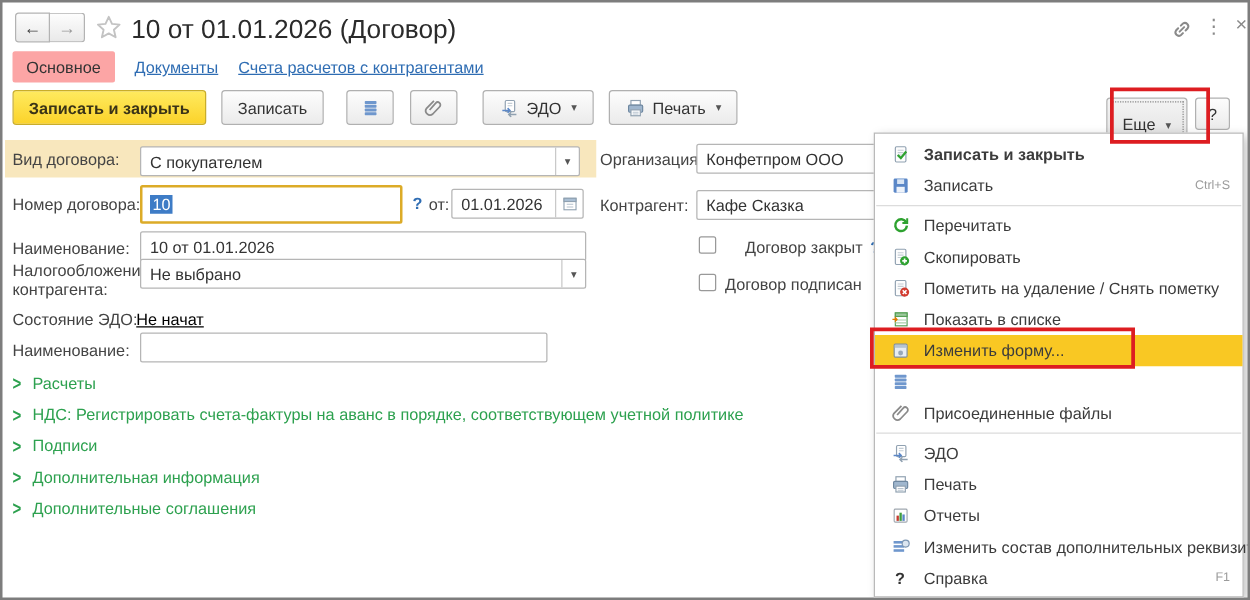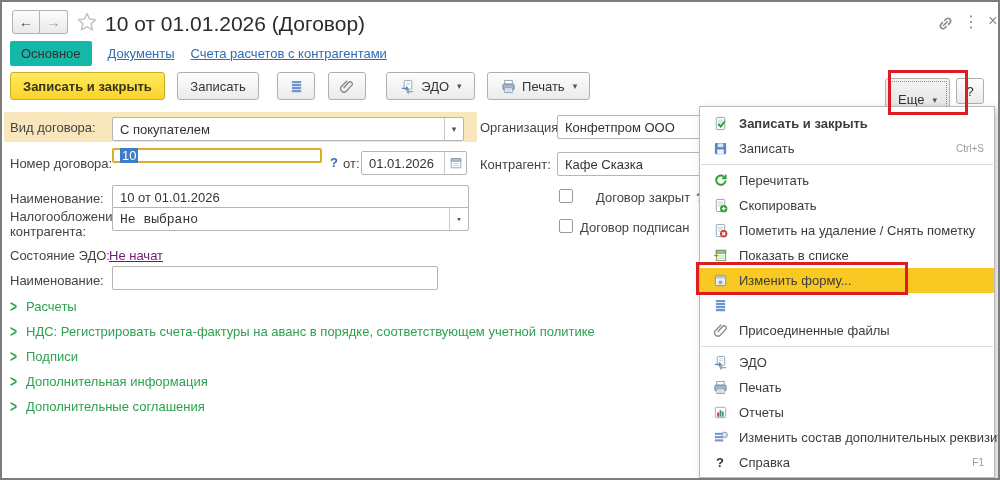--- a/index.html
+++ b/index.html
@@ -17,21 +17,21 @@
   .star { position:absolute; left:74px; top:9px; width:22px; height:22px; }
   .page-title { position:absolute; left:103px; top:10px; font-size:21px; color:#2b2b2b; white-space:nowrap; }
   .winctl { position:absolute; top:8px; display:flex; align-items:center; justify-content:center;
             width:22px; height:22px; color:#8a8a8a; font-size:15px; cursor:pointer; }
   #ctl-link  { left:932px; top:10px; }
   #ctl-kebab { left:958px; font-size:16px; }
   #ctl-close { left:980px; font-size:16px; }
 
   
   .tabs { position:absolute; left:8px; top:39px; display:flex; align-items:center; gap:16px; font-size:13px; }
-  .tab-active { background:#14b8a6; border-radius:2px; padding:5px 11px; color:#333; }
+  .tab-active { background:#fca5a5; border-radius:2px; padding:5px 11px; color:#333; }
   .tab-link { color:#2f6db3; text-decoration:underline; cursor:pointer; }
 
   
   .toolbar { position:absolute; left:8px; top:70px; right:8px; height:30px; }
   .btn { height:28px; border:1px solid #b0b0b0; border-radius:3px; background:linear-gradient(#fdfdfd,#ebebeb);
          font-size:13px; color:#333; display:inline-flex; align-items:center; padding:0 12px; gap:6px;
          cursor:pointer; vertical-align:top; }
   .btn + .btn { margin-left:8px; }
   .btn-primary { background:linear-gradient(#ffea5f,#fbd32a); border-color:#c9ad2a; font-weight:bold; color:#3a3317; }
   .btn-icononly { padding:0 10px; }
@@ -43,24 +43,24 @@
   
   .row-highlight { position:absolute; left:2px; top:110px; width:473px; height:30px; background:#f8e7bd; }
   .lbl { position:absolute; font-size:13px; color:#444; }
   .fld { position:absolute; height:24px; border:1px solid #b5b5b5; border-radius:2px; background:#fff;
          font-size:13px; color:#333; display:flex; align-items:center; padding:0 24px 0 7px; }
   .fld.plain { padding-right:7px; }
   .arrow-seg { position:absolute; right:0; top:0; bottom:0; width:19px; border-left:1px solid #c9c9c9;
                display:flex; align-items:center; justify-content:center; color:#555; font-size:9px; cursor:pointer; }
   .cal-seg { position:absolute; right:0; top:0; bottom:0; width:22px; border-left:1px solid #c9c9c9;
              display:flex; align-items:center; justify-content:center; cursor:pointer; }
-  .fld-number { border:2px solid #dcab27; height:15px; padding:0 6px; }
+  .fld-number { border:2px solid #dcab27; height:31px; padding:0 6px; }
   .fld-number .sel { background:#3e7cc6; color:#fff; padding:0 2px; }
   .help-q { position:absolute; font-size:13px; font-weight:bold; color:#2f6db3; cursor:pointer; }
-  .link { color:#701a75; text-decoration:underline; font-size:13px; cursor:pointer; }
+  .link { color:#000000; text-decoration:underline; font-size:13px; cursor:pointer; }
   .cb { position:absolute; width:14px; height:14px; border:1px solid #999; border-radius:2px; background:#fff; cursor:pointer; }
   .cb-label { position:absolute; font-size:13px; color:#444; }
   .cb-label .help-inline { color:#2f6db3; font-weight:bold; margin-left:6px; }
 
   .sections { position:absolute; left:8px; top:292px; }
   .section-row { height:25px; display:flex; align-items:center; gap:9px; cursor:pointer; }
   .section-row .chev { color:#2da14f; font-size:12px; font-weight:bold; transform:scaleY(1.3); }
   .section-row .sec-label { color:#2da14f; font-size:13px; }
 
   
@@ -212,21 +212,21 @@
     <span>Кафе Сказка</span>
     <span class="arrow-seg">▾</span>
   </div>
 
   <div class="lbl" style="left:8px;top:189px;">Наименование:</div>
   <div class="fld plain" style="left:110px;top:183px;width:357px;">
     <span>10 от 01.01.2026</span>
   </div>
 
   <div class="lbl" style="left:8px;top:207px;width:96px;line-height:15px;">Налогообложение контрагента:</div>
-  <div class="fld" style="left:110px;top:205px;width:357px;font-family:Liberation Mono, monospace;">
+  <div class="fld" style="left:110px;top:205px;width:357px;">
     <span>Не выбрано</span>
     <span class="arrow-seg">▾</span>
   </div>
 
   <div id="checkboxes">
       <div class="cb" style="left: 557px; top: 187px;"></div>
       <div class="cb-label" style="left: 578px; top: 188px; margin-left: 16px;">Договор закрыт<span class="help-inline">?</span></div>
       <div class="cb" style="left: 557px; top: 217px;"></div>
       <div class="cb-label" style="left: 578px; top: 218px;">Договор подписан</div>
     </div>

